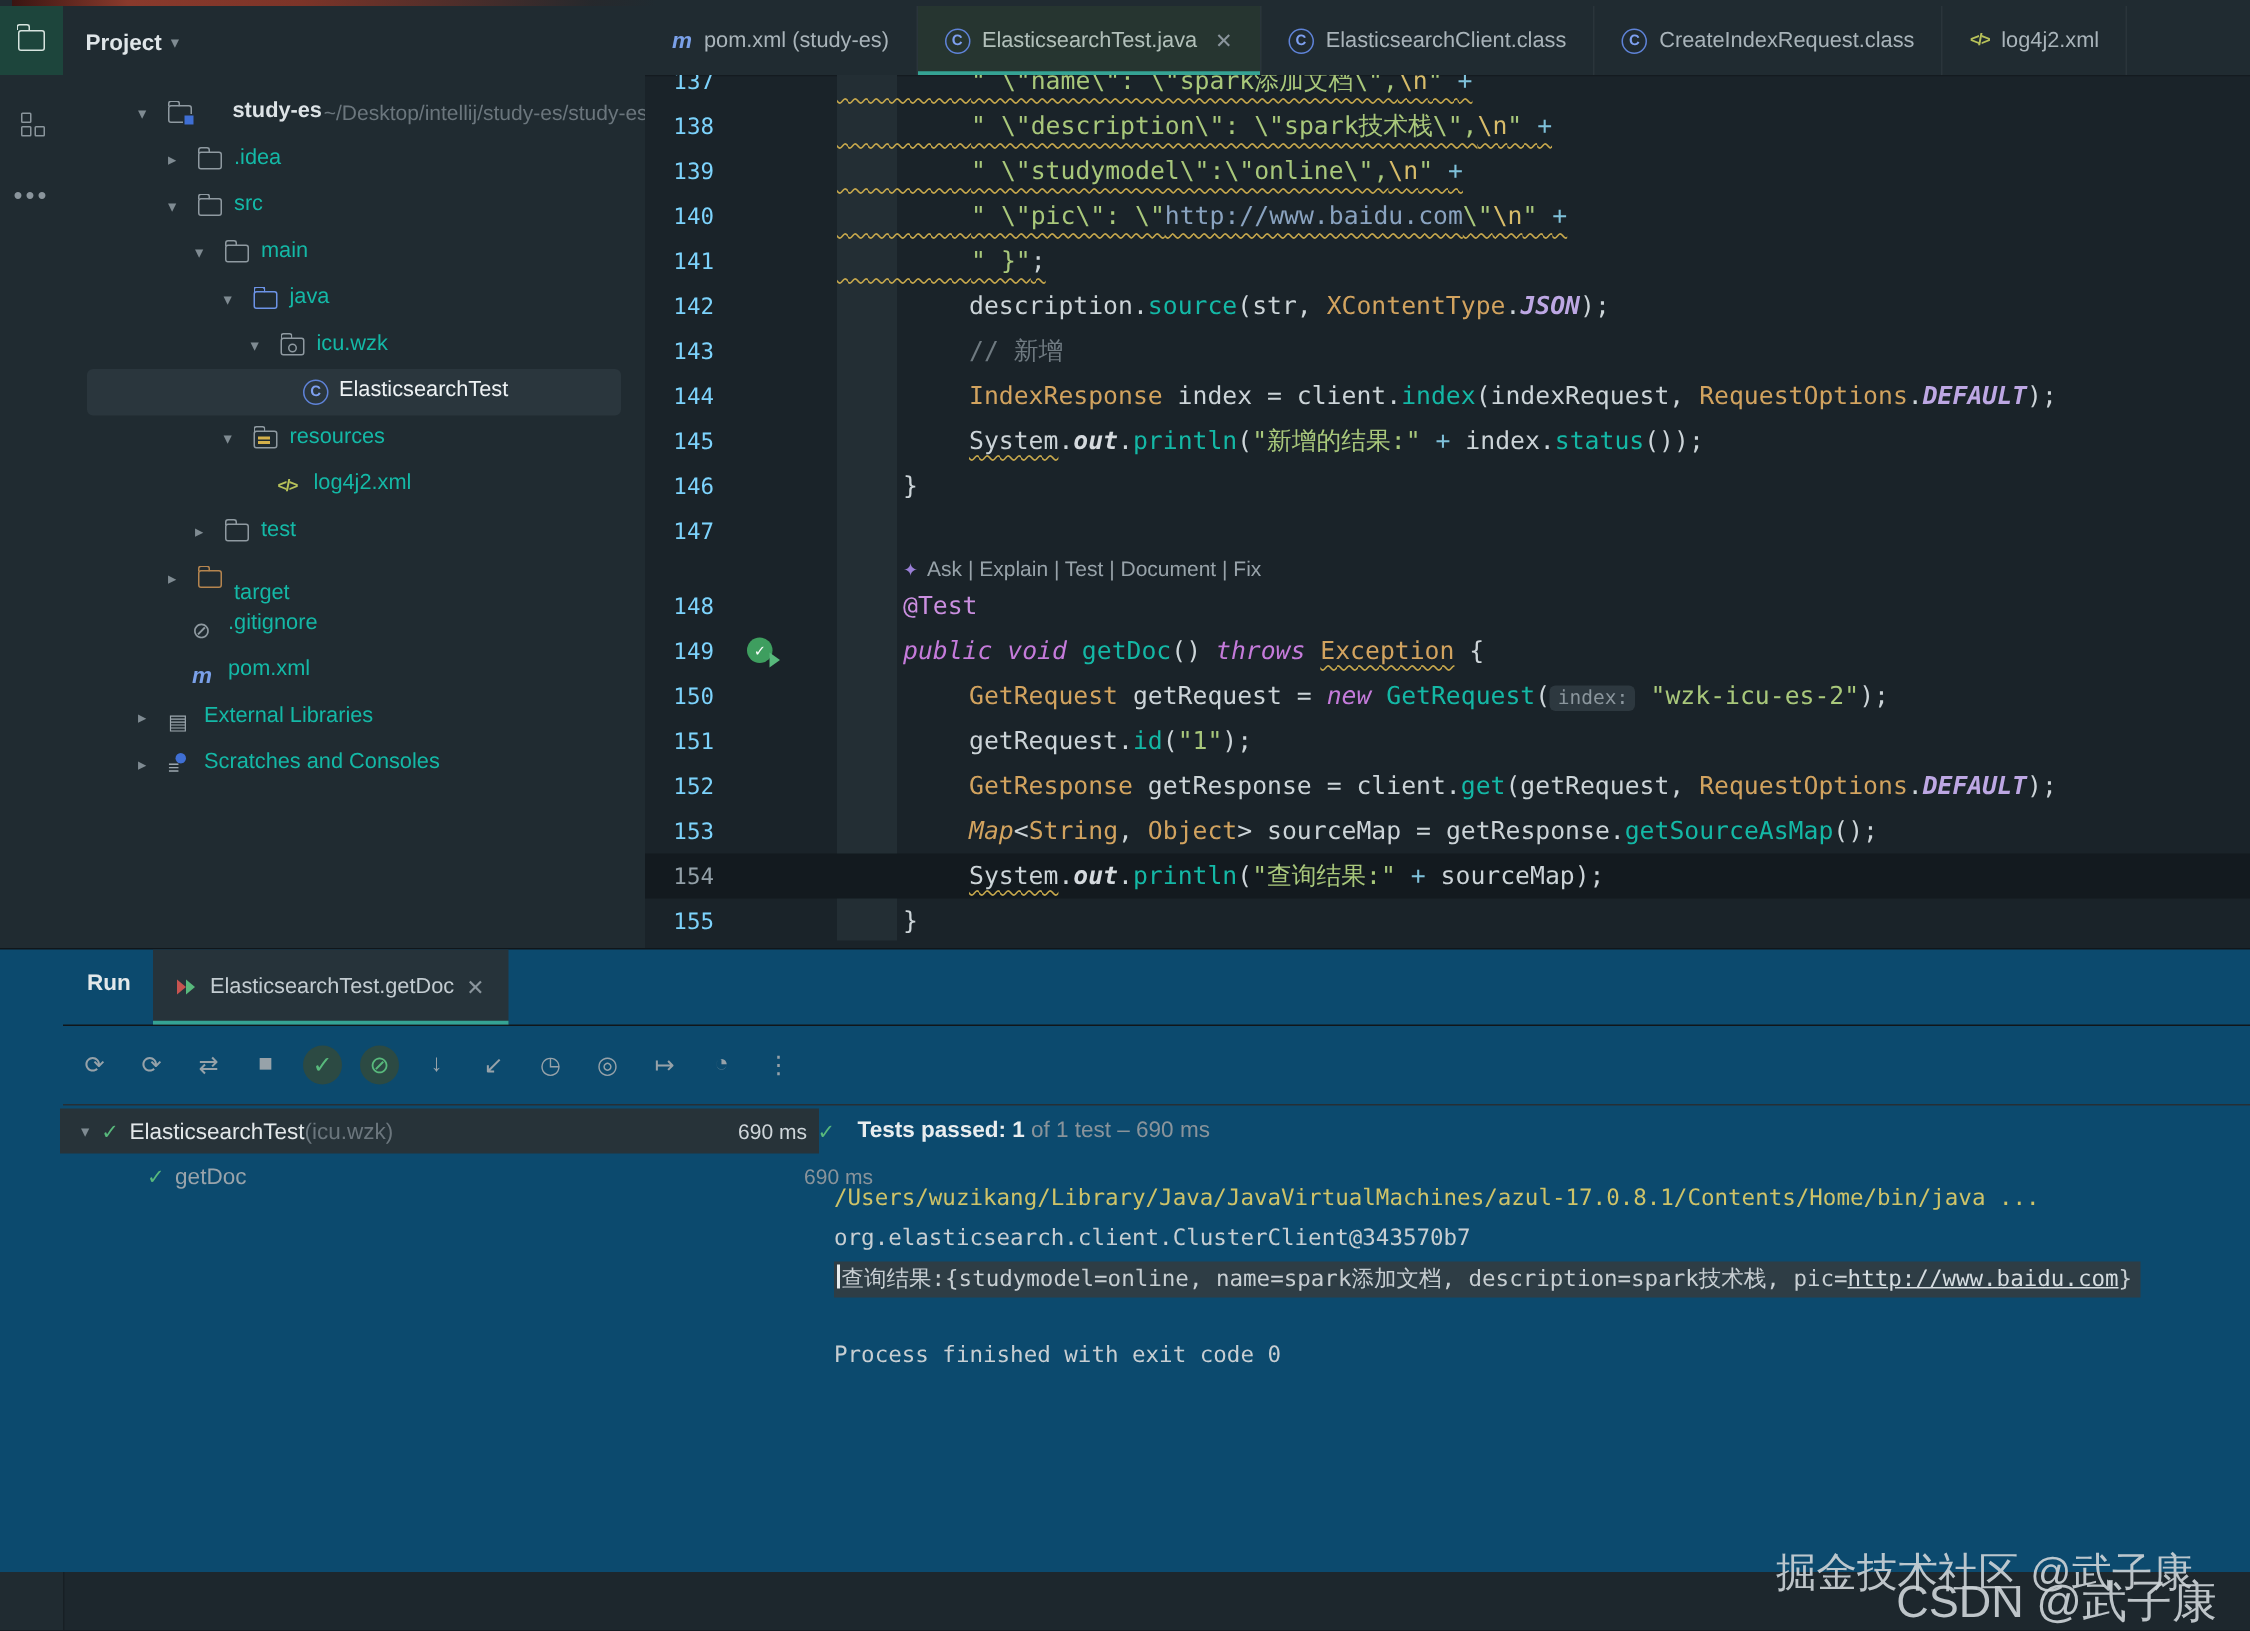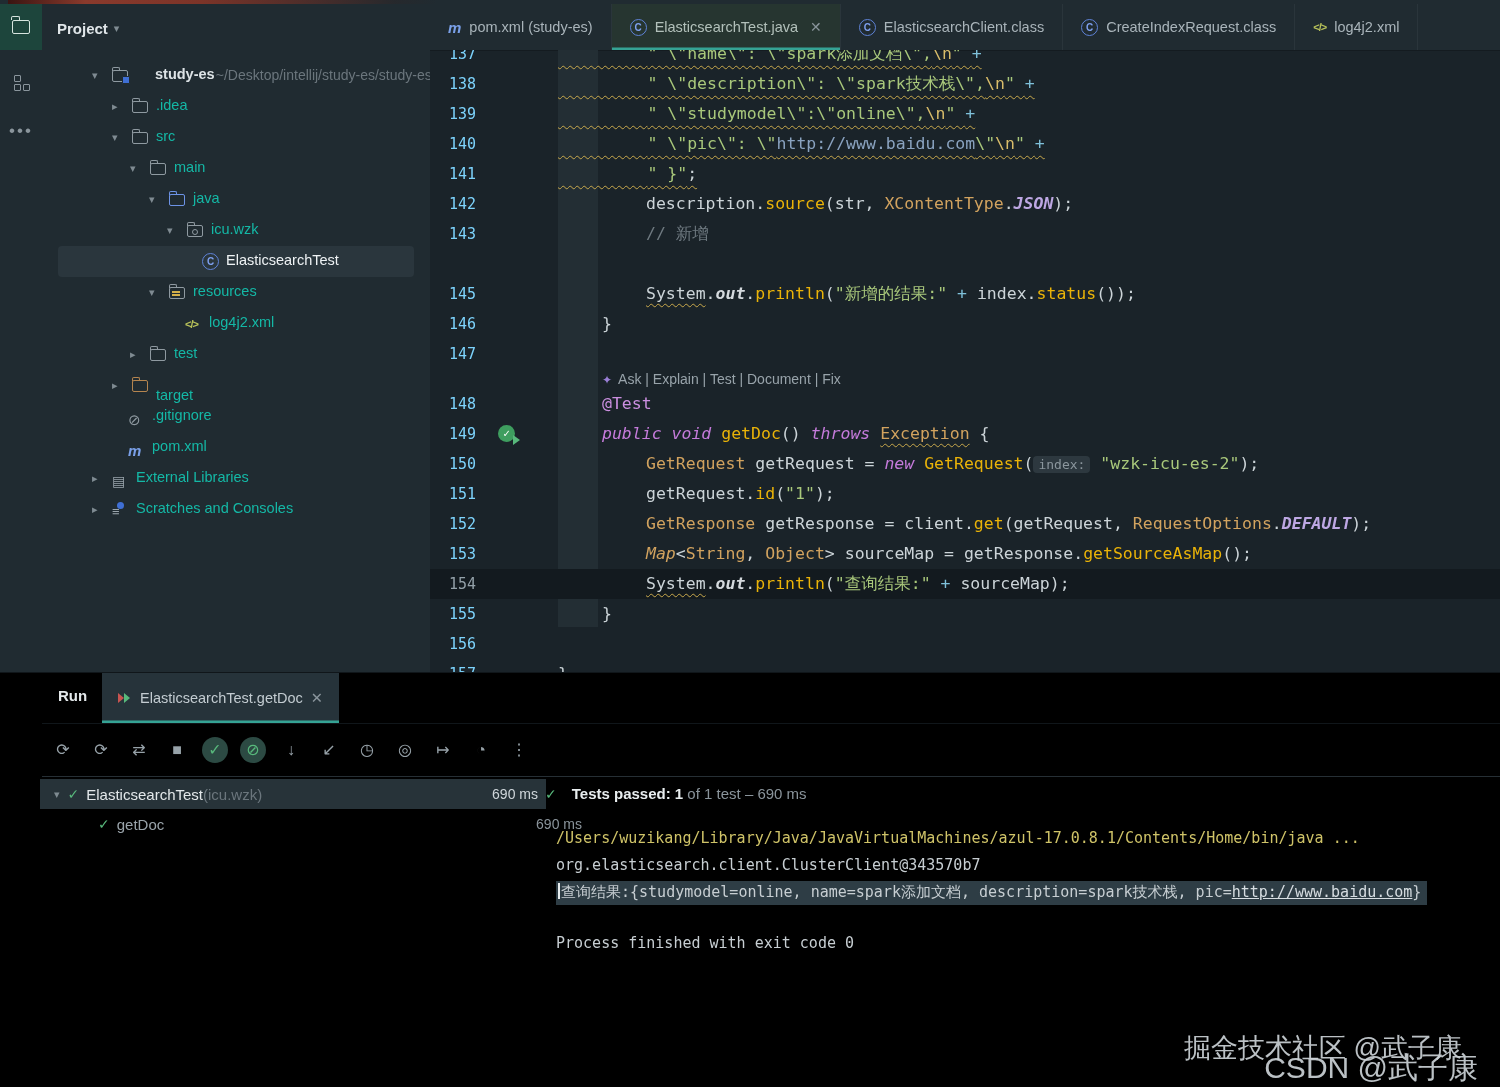--- a/index.html
+++ b/index.html
@@ -62,30 +62,30 @@
   .crow{position:absolute;left:0;width:1070px;height:30px;line-height:30px;white-space:nowrap;}
   .lnum{position:absolute;left:0;top:0;width:46px;text-align:right;color:#7dd3fc;font-size:15px;}
   .lnum.cur{color:#93a0a8;}
   .ccontent{position:absolute;top:0;}
   .runmark{position:absolute;left:68px;top:6px;width:17px;height:17px;background:#3e9e5f;border-radius:50%;
     color:#fff;font-size:11px;display:flex;align-items:center;justify-content:center;}
   .runmark:after{content:'';position:absolute;right:-5px;bottom:-3px;border-left:7px solid #58b97c;border-top:5px solid transparent;border-bottom:5px solid transparent;}
   .hintrow{position:absolute;left:0;width:1070px;height:20px;line-height:20px;font-family:"Liberation Sans",sans-serif;font-size:14px;color:#98a3aa;}
   .hintrow .ai{color:#9a7fd6;margin-right:6px;font-size:12px;}
   .tk-d{color:#ccd4d8;} .tk-s{color:#a9c87b;} .tk-e{color:#d8bc6a;} .tk-o{color:#7fc1da;}
-  .tk-m{color:#eab308;} .tk-k{color:#c57bdb;font-style:italic;} .tk-a{color:#cb8fe0;}
+  .tk-m{color:#14b8a6;} .tk-k{color:#c57bdb;font-style:italic;} .tk-a{color:#cb8fe0;}
   .tk-cl{color:#d2a35f;} .tk-cli{color:#d2a35f;font-style:italic;}
   .tk-cn{color:#bda7e3;font-weight:bold;font-style:italic;} .tk-c{color:#6f7a81;}
   .tk-fld{color:#d5dade;font-weight:bold;font-style:italic;}
   .tk-lk{color:#8aa3c0;}
   .tk-hint{background:#2d383f;color:#8b969d;border-radius:4px;padding:1px 5px;font-size:13px;}
   .wv{text-decoration:underline wavy #c7a84c 1px;text-underline-offset:4px;}
   .wavyline{text-decoration:underline wavy #c7a84c 1.2px;text-underline-offset:6px;}
   
-  .run-panel{position:absolute;left:0;top:672px;width:1500px;height:415px;background:#000000;border-top:1px solid #10161a;}
+  .run-panel{position:absolute;left:0;top:632px;width:1500px;height:415px;background:#0c4a6e;border-top:1px solid #10161a;}
   .rp-head{position:absolute;left:42px;top:0;right:0;height:50px;border-bottom:1px solid #10161a;}
   .rp-run{position:absolute;left:16px;top:14px;font-weight:bold;font-size:15px;color:#e3e8ea;}
   .rp-tab{position:absolute;left:60px;top:0;height:50px;display:flex;align-items:center;gap:8px;padding:0 16px;
     background:#26333a;box-shadow:inset 0 -2.5px 0 #35a394;font-size:14.5px;color:#c3ccd1;}
   .junit-ic{position:relative;width:14px;height:14px;}
   .junit-ic .t1{position:absolute;left:0;top:2px;border-left:6px solid #c75450;border-top:5px solid transparent;border-bottom:5px solid transparent;}
   .junit-ic .t2{position:absolute;left:6px;top:2px;border-left:6px solid #58b97c;border-top:5px solid transparent;border-bottom:5px solid transparent;}
   .rp-toolbar{position:absolute;left:42px;top:50px;right:0;height:53px;border-bottom:1px solid #262f35;display:flex;align-items:center;gap:12px;padding-left:8px;}
   .tb-btn{width:26px;height:26px;border-radius:5px;display:flex;align-items:center;justify-content:center;color:#97a2a9;font-size:16px;}
   .tb-btn.active{background:#2c4a43;color:#58b97c;border-radius:50%;}
@@ -290,20 +290,24 @@
           <span class="ccontent wavyline" style="left: 128px;">&nbsp;&nbsp;&nbsp;&nbsp;&nbsp;&nbsp;&nbsp;&nbsp;&nbsp;<span class="tk-s">"    }"</span><span class="tk-d">;</span></span>
         </div>
         <div class="crow" style="top: 139px;">
           <span class="lnum">142</span>
           <span class="ccontent" style="left: 216px;"><span class="tk-d">description.</span><span class="tk-m">source</span><span class="tk-d">(str, </span><span class="tk-cl">XContentType</span><span class="tk-d">.</span><span class="tk-cn">JSON</span><span class="tk-d">);</span></span>
         </div>
         <div class="crow" style="top: 169px;">
           <span class="lnum">143</span>
           <span class="ccontent" style="left: 216px;"><span class="tk-c">// 新增</span></span>
         </div>
+        <div class="crow" style="top: 199px;">
+          <span class="lnum">144</span>
+          <span class="ccontent" style="left: 216px;"><span class="tk-cl">IndexResponse</span><span class="tk-d"> index = client.</span><span class="tk-m">index</span><span class="tk-d">(indexRequest, </span><span class="tk-cl">RequestOptions</span><span class="tk-d">.</span><span class="tk-cn">DEFAULT</span><span class="tk-d">);</span></span>
+        </div>
         <div class="crow" style="top: 229px;">
           <span class="lnum">145</span>
           <span class="ccontent" style="left: 216px;"><span class="tk-d wv">System</span><span class="tk-d">.</span><span class="tk-fld">out</span><span class="tk-d">.</span><span class="tk-m">println</span><span class="tk-d">(</span><span class="tk-s">"新增的结果:"</span><span class="tk-d"> </span><span class="tk-o">+</span><span class="tk-d"> index.</span><span class="tk-m">status</span><span class="tk-d">());</span></span>
         </div>
         <div class="crow" style="top: 259px;">
           <span class="lnum">146</span>
           <span class="ccontent" style="left: 172px;"><span class="tk-d">}</span></span>
         </div>
         <div class="crow" style="top: 289px;">
           <span class="lnum">147</span>

